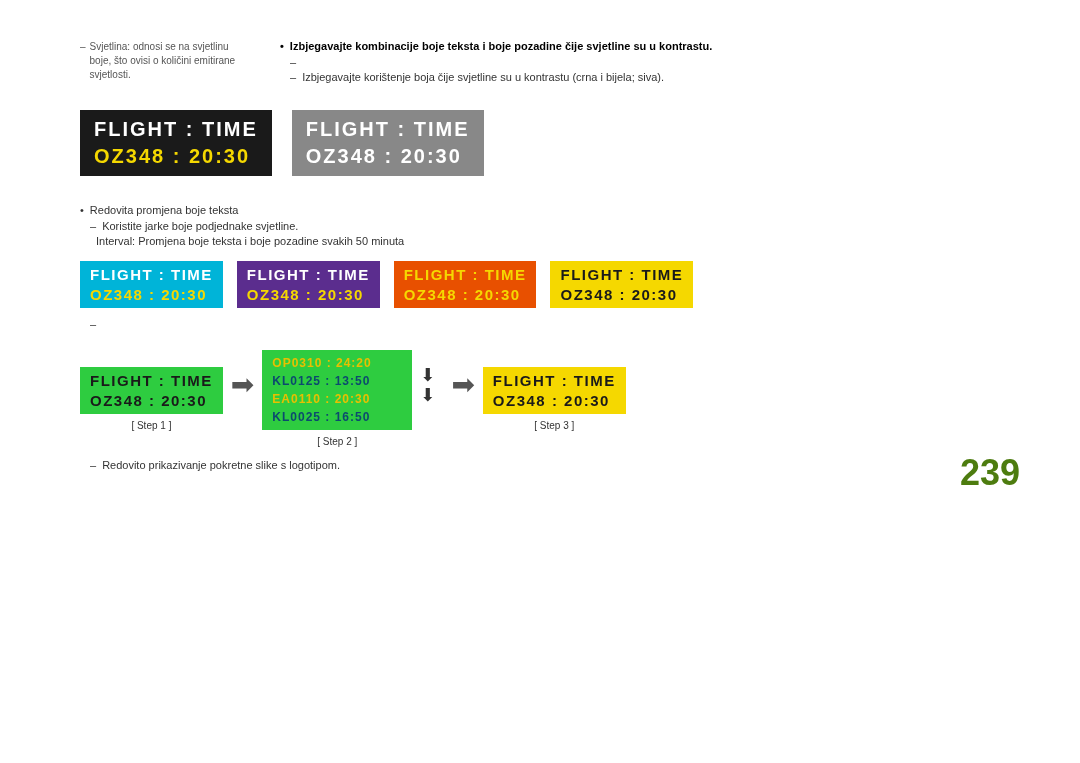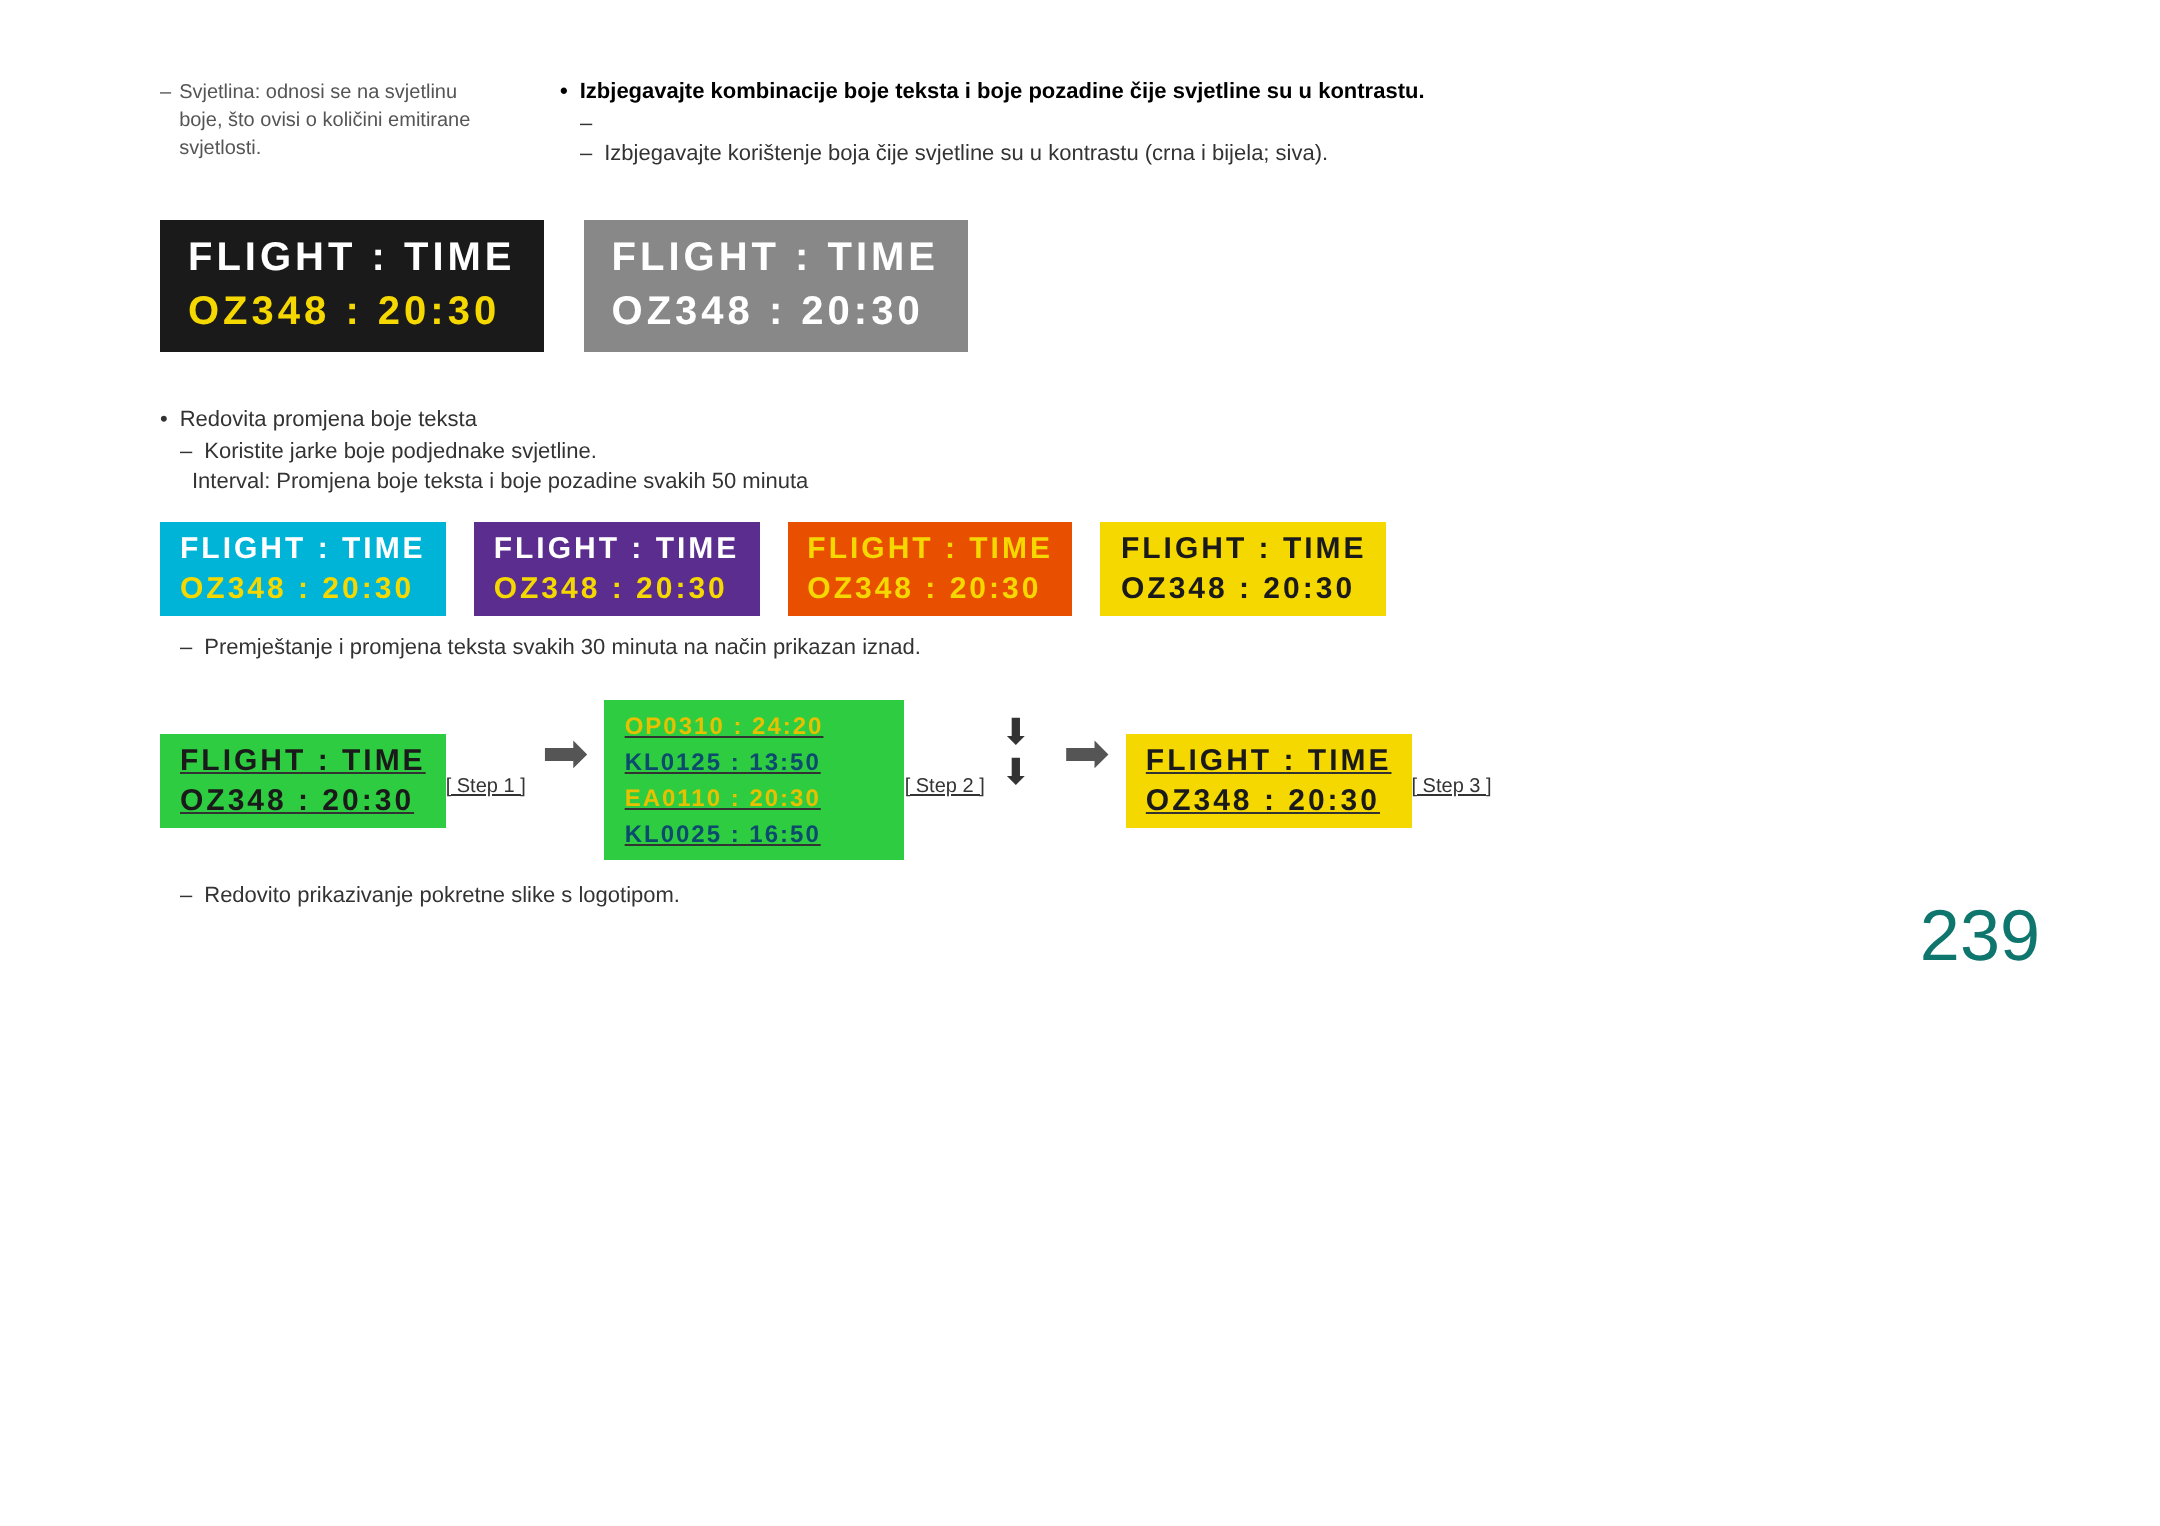--- a/index.html
+++ b/index.html
@@ -179,23 +179,22 @@
     
     .steps-section {
       display: flex;
       align-items: center;
       gap: 0;
       margin-bottom: 12px;
     }
 
     .step-block {
       display: flex;
-      flex-direction: row;
+      flex-direction: column;
       align-items: center;
-      text-decoration: underline;
     }
 
     .step-arrow {
       font-size: 28px;
       color: #555;
       margin: 0 8px;
       margin-bottom: 28px;
     }
 
     .step-arrow-down {
@@ -275,25 +274,25 @@
       letter-spacing: 1.5px;
       color: #1a1a1a;
     }
 
     .bottom-notes {
       margin-top: 10px;
     }
 
     .page-number {
       position: absolute;
-      bottom: 8px;
+      bottom: 20px;
       right: 60px;
       font-size: 36px;
-      color: #0f766e;
-      font-weight: 400;
+      color: #4d7c0f;
+      font-weight: 700;
     }
   </style>
 </head>
 <body>
 
 <div class="page">
 
   <div class="top-notes">
     <div class="side-note">
       <span class="dash-label">
@@ -356,21 +355,20 @@
       <div class="row2">OZ348   :  20:30</div>
     </div>
     <div class="display-mini display-yellow">
       <div class="row1">FLIGHT  :  TIME</div>
       <div class="row2">OZ348   :  20:30</div>
     </div>
   </div>
 
   <div class="note-text dash-item">
     <span>–</span>
-    <span>Premještanje i promjena teksta svakih 30 minuta na način prikazan iznad.</span>
   </div>
 
   <div class="steps-section">
 
     <div class="step-block">
       <div class="display-step1">
         <div class="row1">FLIGHT  :  TIME</div>
         <div class="row2">OZ348   :  20:30</div>
       </div>
       <div class="step-label">[ Step 1 ]</div>

